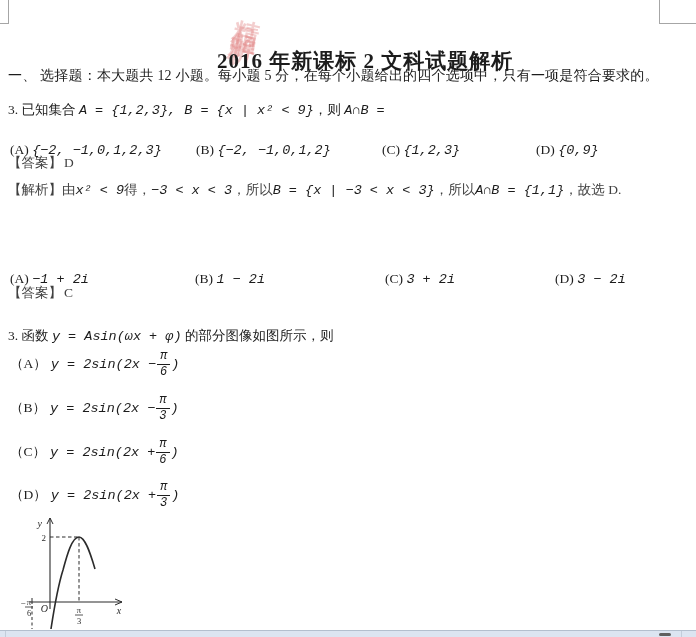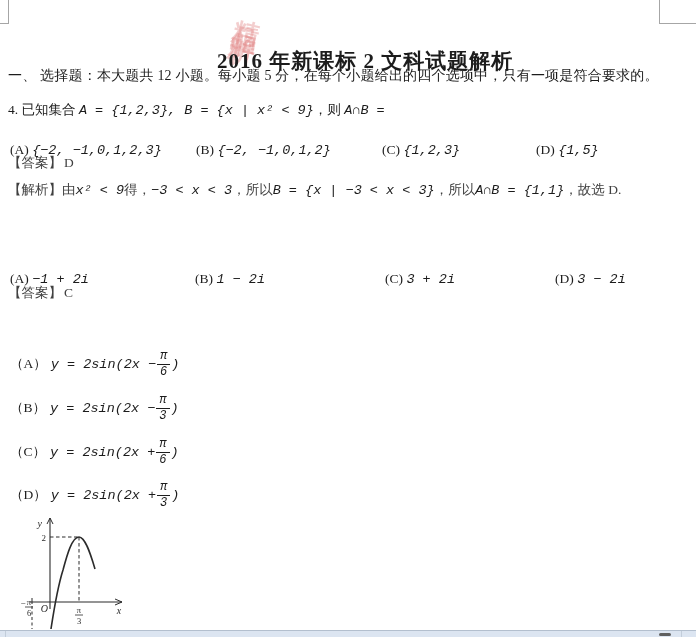--- a/index.html
+++ b/index.html
@@ -66,28 +66,28 @@
   <div class="corner corner-tl"></div>
   <div class="corner corner-tr"></div>
 
   <div class="watermark">精品解析</div>
 
   <h1 class="title">2016 年新课标 2 文科试题解析</h1>
 
   <div class="intro">一、 选择题：本大题共 12 小题。每小题 5 分，在每个小题给出的四个选项中，只有一项是符合要求的。</div>
 
   <div class="line" style="top:101px">
-    <span class="cjk">4. 已知集合 </span><span class="math">A = {1,2,3}, B = {x | x² &lt; 9}</span><span class="cjk">，则 </span><span class="math">A∩B =</span>
+    <span class="cjk">3. 已知集合 </span><span class="math">A = {1,2,3}, B = {x | x² &lt; 9}</span><span class="cjk">，则 </span><span class="math">A∩B =</span>
   </div>
 
   <div class="optrow" style="top:130px">
     <span class="opt" style="left:10px"><span class="cjk">(A) </span><span class="math">{−2, −1,0,1,2,3}</span></span>
     <span class="opt" style="left:196px"><span class="cjk">(B) </span><span class="math">{−2, −1,0,1,2}</span></span>
     <span class="opt" style="left:382px"><span class="cjk">(C) </span><span class="math">{1,2,3}</span></span>
-    <span class="opt" style="left:536px"><span class="cjk">(D) </span><span class="math">{1,5}</span></span>
+    <span class="opt" style="left:536px"><span class="cjk">(D) </span><span class="math">{0,9}</span></span>
   </div>
 
   <div class="line red" style="top:154px">
     <span class="cjk">【答案】</span><span class="ansletter">D</span>
   </div>
 
   <div class="line" style="top:181px">
     <span class="red cjk">【解析】由</span><span class="math">x² &lt; 9</span><span class="red cjk">得，</span><span class="math">−3 &lt; x &lt; 3</span><span class="red cjk">，所以</span><span class="math">B = {x | −3 &lt; x &lt; 3}</span><span class="red cjk">，所以</span><span class="math">A∩B = {1,1}</span><span class="red cjk">，故选 D.</span>
   </div>
 
@@ -97,20 +97,23 @@
     <span class="opt" style="left:195px"><span class="cjk">(B) </span><span class="math">1 − 2i</span></span>
     <span class="opt" style="left:385px"><span class="cjk">(C) </span><span class="math">3 + 2i</span></span>
     <span class="opt" style="left:555px"><span class="cjk">(D) </span><span class="math">3 − 2i</span></span>
   </div>
 
   <div class="line red" style="top:284px">
     <span class="cjk">【答案】</span><span class="ansletter">C</span>
   </div>
 
 
+  <div class="line" style="top:327px">
+    <span class="cjk">3. 函数 </span><span class="math">y = Asin(ωx + φ)</span><span class="cjk"> 的部分图像如图所示，则</span>
+  </div>
 
   <div class="q3opt" style="top:348px">
     <span class="cjk">（A）</span>
     <span class="math"><span>y = 2sin(2x −</span><span class="frac">
           <span class="fnum">π</span>
           <span class="fden">6</span>
         </span><span>)</span></span>
   </div>
 
   <div class="q3opt" style="top:392px">

